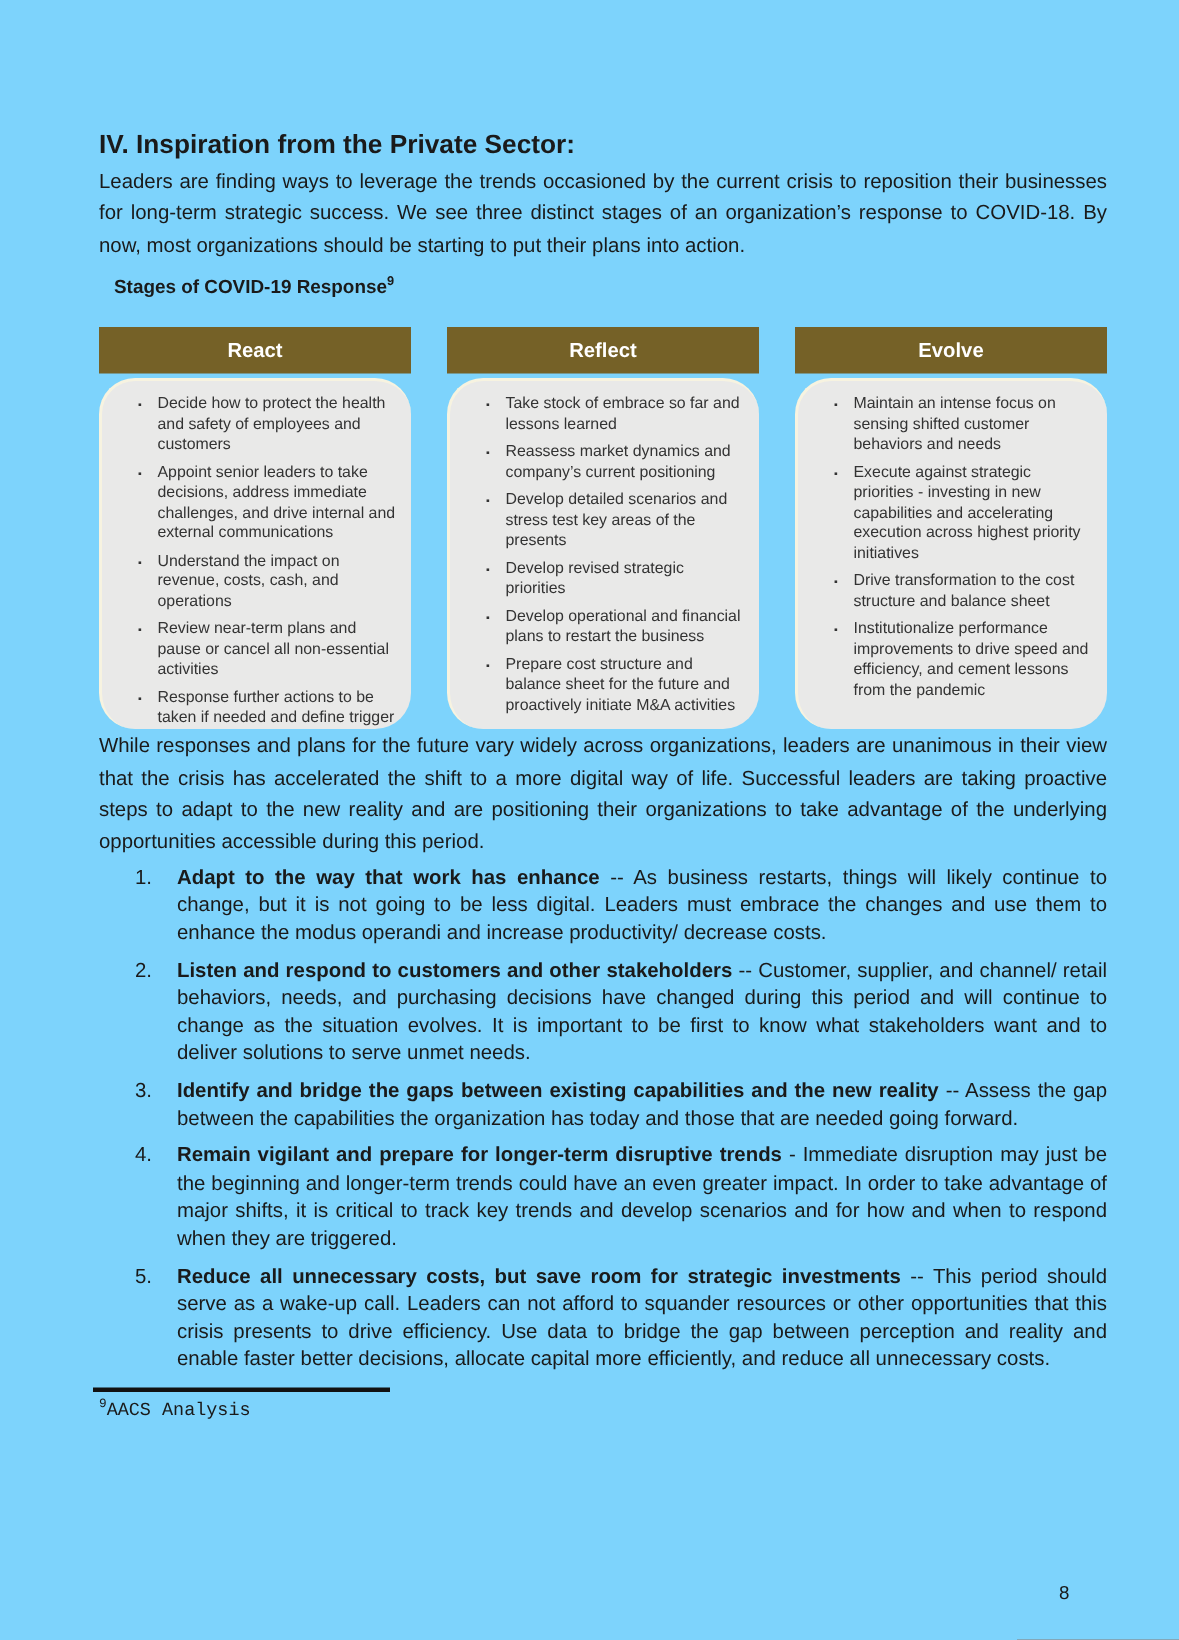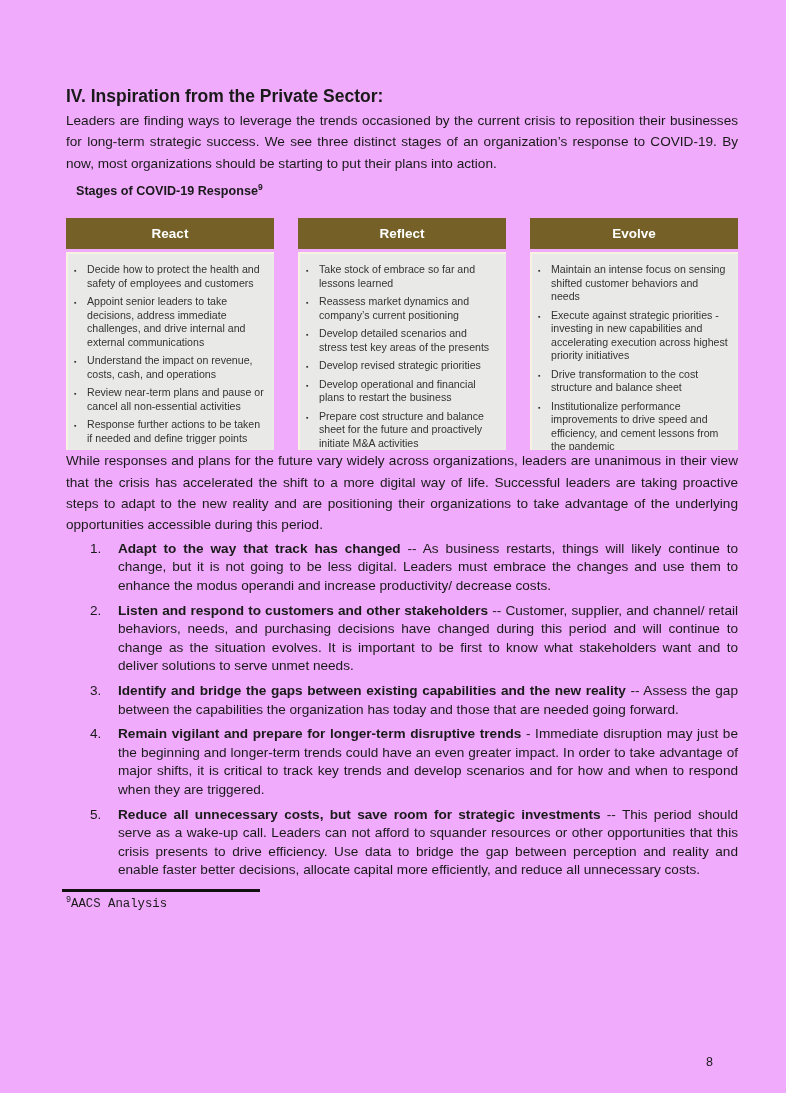--- a/index.html
+++ b/index.html
@@ -4,42 +4,42 @@
 <style>
   :root {
     --header-bg: #756127;
     --cell-bg: #e9e9e8;
     --cell-edge: #f7f3e0;
     --text: #1a1a1a;
   }
   * { box-sizing: border-box; }
   html, body { margin: 0; padding: 0; background: #888; }
   .page {
-    width: 786px; height: 1093px; background: #f0abfc; position: relative;
+    width: 786px; height: 1093px; background: #7dd3fc; position: relative;
     font-family: "Liberation Sans", sans-serif; color: var(--text);
     margin: 0 auto; overflow: hidden;
   }
   .content { position: absolute; left: 66px; top: 85px; width: 672px; }
 
   .section-heading { font-size: 17.5px; line-height: 22px; font-weight: bold; margin: 0 0 3px 0; }
   .body-para { font-size: 13.6px; line-height: 21.4px; text-align: justify; margin: 0; }
 
   .table-title { margin: 9px 0 0 10px; font-size: 12.6px; line-height: 16px; font-weight: bold; }
   .table-title sup, .footnote sup { font-size: 8.5px; vertical-align: super; line-height: 0; }
 
   .stage-table { margin-top: 19px; display: flex; gap: 24px; }
   .stage-col { flex: 1; min-width: 0; }
   .stage-header {
     height: 31px; line-height: 31px; background: var(--header-bg); color: #ffffff;
     text-align: center; font-weight: bold; font-size: 13.5px; margin-bottom: 3px;
   }
   .stage-cell {
-    background: var(--cell-bg); height: 198px; overflow: hidden;
-    padding: 9px 8px 6px 4px; border-top: 2px solid var(--cell-edge); border-left: 2px solid var(--cell-edge);
-    font-size: 10.6px; line-height: 13.5px; color: #333333;
+    background: var(--cell-bg); height: 234px; overflow: hidden;
+    padding: 9px 8px 6px 22px; border-top: 2px solid var(--cell-edge); border-left: 2px solid var(--cell-edge);
+    font-size: 10.6px; line-height: 13.5px; color: #333333; border-radius: 24px;
   }
   .stage-bullets { list-style: none; margin: 0; padding: 0; }
   .stage-bullets li { position: relative; padding-left: 15px; margin: 0 0 5px 0; }
   .stage-bullets li::before { content: "▪"; position: absolute; left: 2px; top: 1px; font-size: 7px; color: #333333; }
 
   .para-after-table { }
   .para-discussions { margin-top: 2px; }
 
   .key-messages { margin: 0; padding: 0; }
   .key-message {
@@ -56,21 +56,21 @@
   .page-number { position: absolute; left: 706px; top: 1055px; font-size: 12.5px; }
 </style>
 </head>
 <body>
 
 <div class="page">
   <div class="content">
 
     <h1 class="section-heading">IV. Inspiration from the Private Sector:</h1>
 
-    <p class="body-para">Leaders are finding ways to leverage the trends occasioned by the current crisis to reposition their businesses for long-term strategic success. We see three distinct stages of an organization’s response to COVID-19. By now, most organizations should be starting to put their plans into action.</p>
+    <p class="body-para">Leaders are finding ways to leverage the trends occasioned by the current crisis to reposition their businesses for long-term strategic success. We see three distinct stages of an organization’s response to COVID-18. By now, most organizations should be starting to put their plans into action.</p>
 
     <p class="table-title"><span>Stages of COVID-19 Response</span><sup>9</sup></p>
 
     <div class="stage-table">
 
       <div class="stage-col">
         <div class="stage-header">React</div>
         <div class="stage-cell">
           <ul class="stage-bullets">
             <li>Decide how to protect the health and safety of employees and customers</li>
@@ -109,21 +109,21 @@
       </div>
 
     </div>
 
     <p class="body-para para-after-table">While responses and plans for the future vary widely across organizations, leaders are unanimous in their view that the crisis has accelerated the shift to a more digital way of life. Successful leaders are taking proactive steps to adapt to the new reality and are positioning their organizations to take advantage of the underlying opportunities accessible during this period.</p>
 
 
     <div class="key-messages">
 
       <div class="key-message first">
-        <span class="msg-number">1.</span><span class="msg-lead">Adapt to the way that track has changed</span><span class="msg-body"> -- As business restarts, things will likely continue to change, but it is not going to be less digital. Leaders must embrace the changes and use them to enhance the modus operandi and increase productivity/ decrease costs.</span>
+        <span class="msg-number">1.</span><span class="msg-lead">Adapt to the way that work has enhance</span><span class="msg-body"> -- As business restarts, things will likely continue to change, but it is not going to be less digital. Leaders must embrace the changes and use them to enhance the modus operandi and increase productivity/ decrease costs.</span>
       </div>
 
       <div class="key-message">
         <span class="msg-number">2.</span><span class="msg-lead">Listen and respond to customers and other stakeholders</span><span class="msg-body"> -- Customer, supplier, and channel/ retail behaviors, needs, and purchasing decisions have changed during this period and will continue to change as the situation evolves. It is important to be first to know what stakeholders want and to deliver solutions to serve unmet needs.</span>
       </div>
 
       <div class="key-message">
         <span class="msg-number">3.</span><span class="msg-lead">Identify and bridge the gaps between existing capabilities and the new reality</span><span class="msg-body"> -- Assess the gap between the capabilities the organization has today and those that are needed going forward.</span>
       </div>
 

